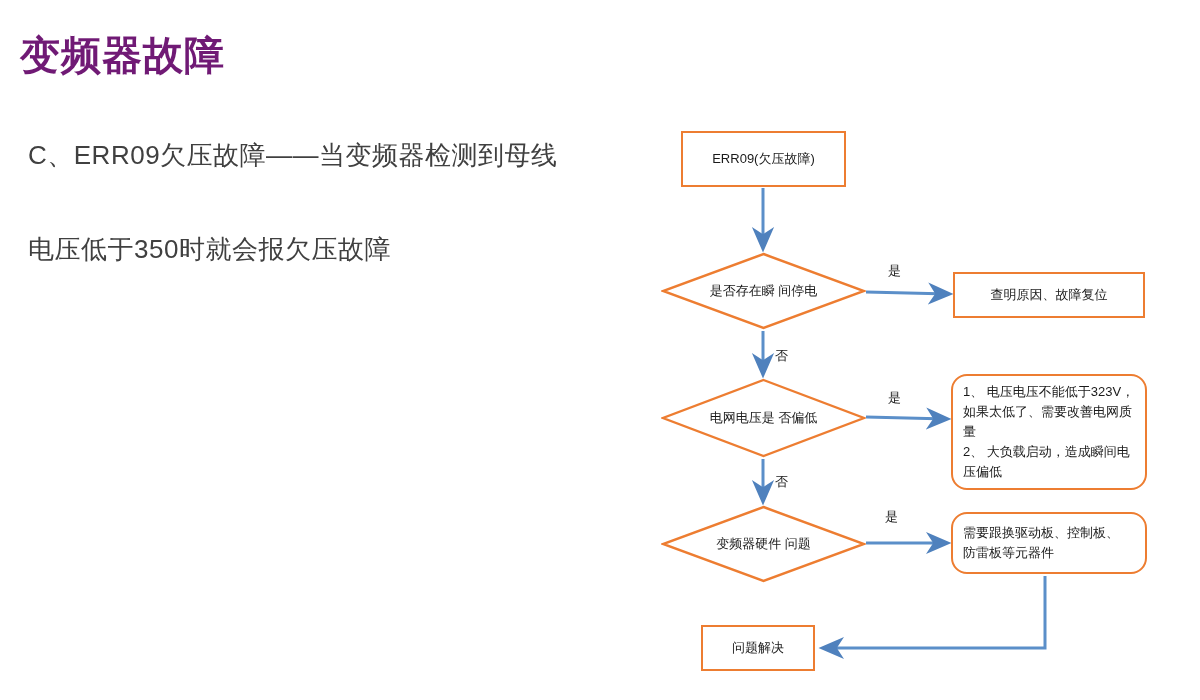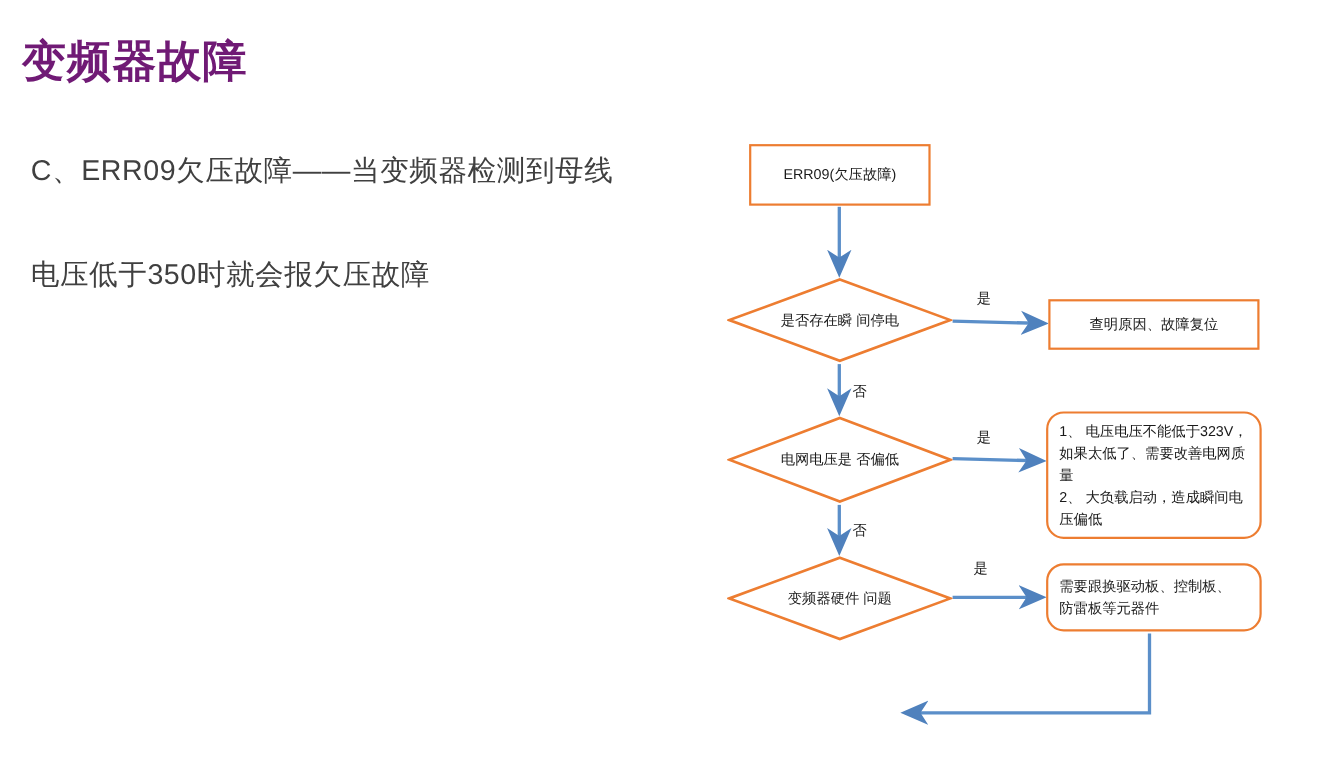--- a/index.html
+++ b/index.html
@@ -216,20 +216,23 @@
     </div>
   </div>
 
   <div class="node box list-box" id="node-a3">
     <div class="list-inner">
       <span class="line">需要跟换驱动板、控制板、</span>
       <span class="line">防雷板等元器件</span>
     </div>
   </div>
 
+  <div class="node box" id="node-resolved">
+    <span>问题解决</span>
+  </div>
 
   <div class="edge-label" id="label-yes-1">是</div>
   <div class="edge-label" id="label-yes-2">是</div>
   <div class="edge-label" id="label-yes-3">是</div>
   <div class="edge-label" id="label-no-1">否</div>
   <div class="edge-label" id="label-no-2">否</div>
 
 </div>
 
 </body></html>

